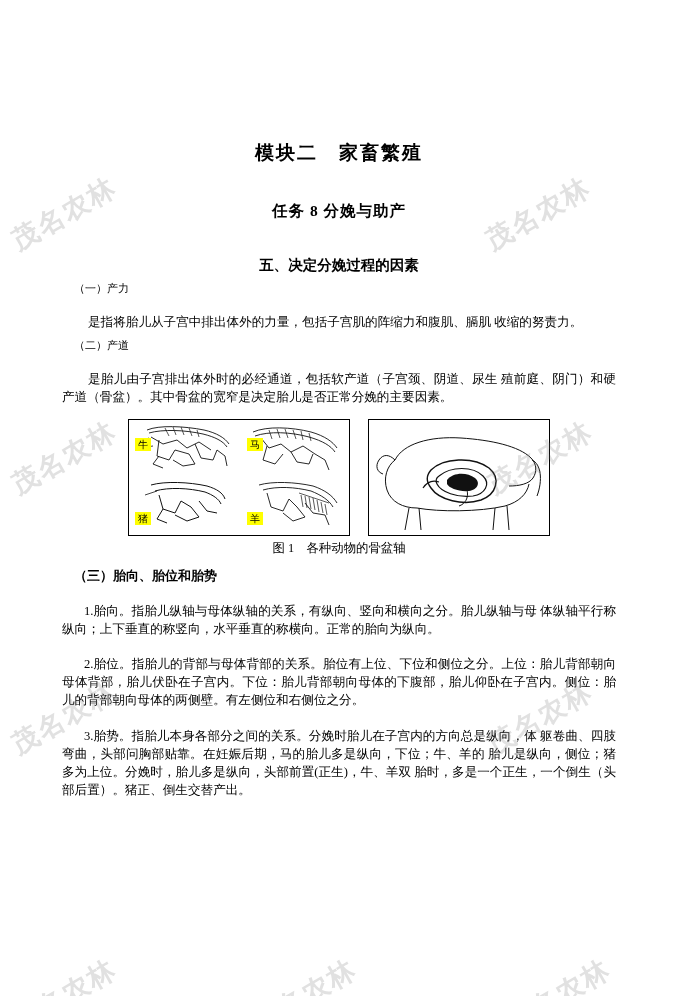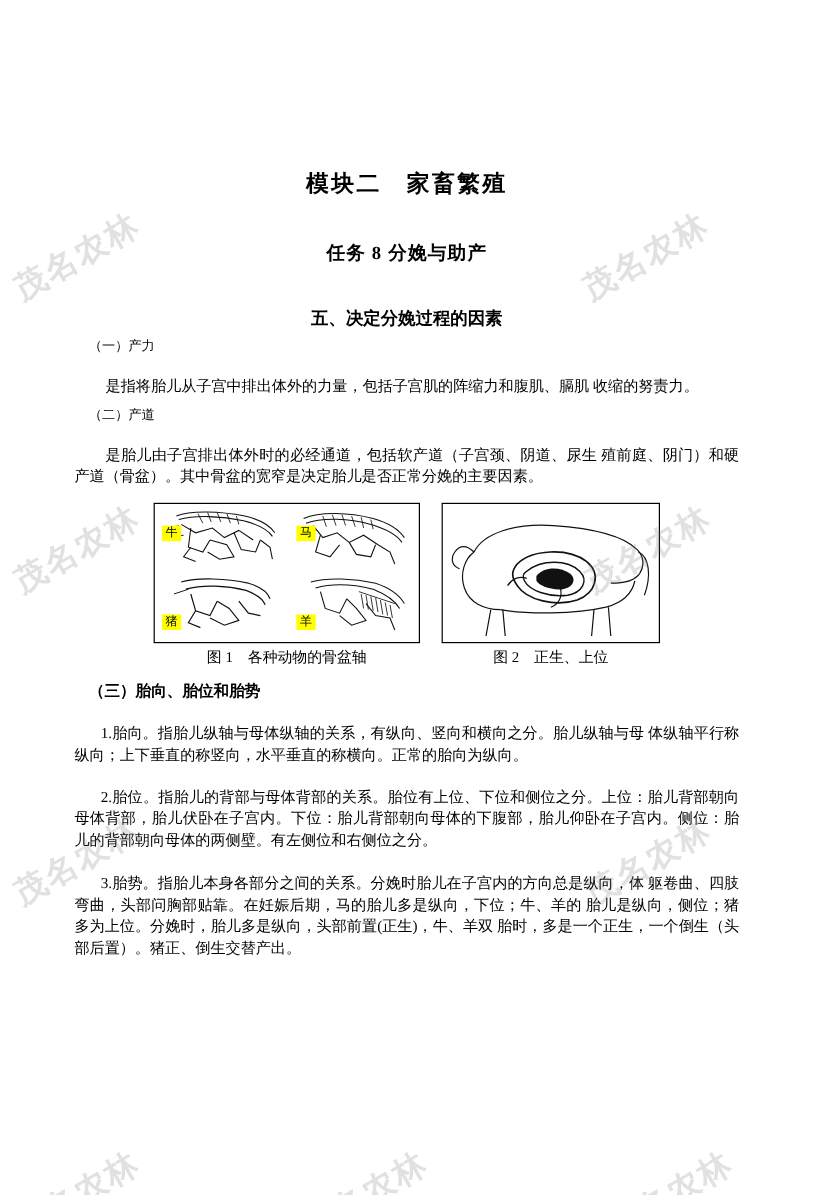--- a/index.html
+++ b/index.html
@@ -282,21 +282,20 @@
           <path d="M78 60 C84 52, 98 52, 106 58 C112 63, 108 70, 100 71 C90 72, 80 68, 78 64 Z" fill="#111" stroke="none"></path>
           <path d="M70 62 C64 60, 58 62, 54 68" stroke-width="1.2"></path>
           <path d="M98 70 C100 78, 96 84, 90 86" stroke-width="1"></path>
         </g>
       </svg>
     </div>
   </div>
 
   <div class="cap-row">
     <div class="cap cap-left">图 1　各种动物的骨盆轴</div>
-    <div class="cap cap-right">图 2　正生、上位</div>
   </div>
 
   <div class="content body-block">
     <div class="sec3">（三）胎向、胎位和胎势</div>
     <div class="para indent2">1.胎向。指胎儿纵轴与母体纵轴的关系，有纵向、竖向和横向之分。胎儿纵轴与母 体纵轴平行称纵向；上下垂直的称竖向，水平垂直的称横向。正常的胎向为纵向。</div>
     <div class="para indent2">2.胎位。指胎儿的背部与母体背部的关系。胎位有上位、下位和侧位之分。上位：胎儿背部朝向母体背部，胎儿伏卧在子宫内。下位：胎儿背部朝向母体的下腹部，胎儿仰卧在子宫内。侧位：胎儿的背部朝向母体的两侧壁。有左侧位和右侧位之分。</div>
     <div class="para indent2">3.胎势。指胎儿本身各部分之间的关系。分娩时胎儿在子宫内的方向总是纵向，体 躯卷曲、四肢弯曲，头部问胸部贴靠。在妊娠后期，马的胎儿多是纵向，下位；牛、羊的 胎儿是纵向，侧位；猪多为上位。分娩时，胎儿多是纵向，头部前置(正生)，牛、羊双 胎时，多是一个正生，一个倒生（头部后置）。猪正、倒生交替产出。</div>
   </div>
 
 </div>

